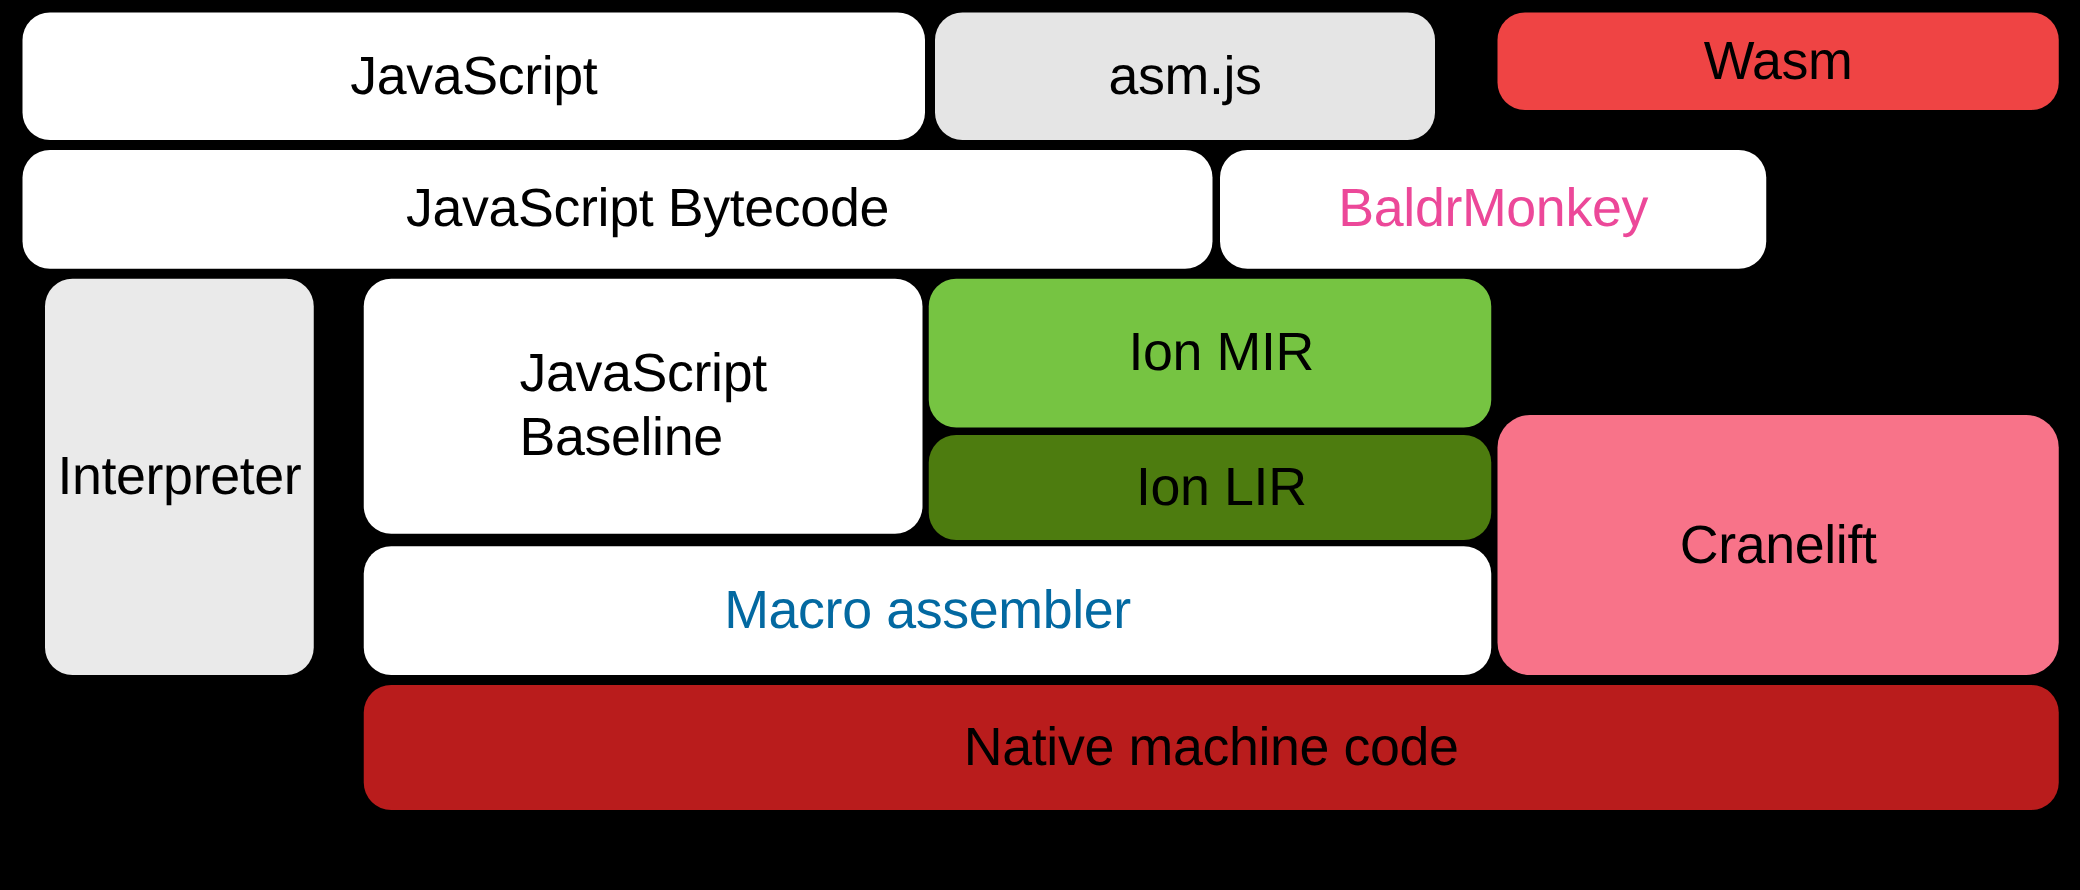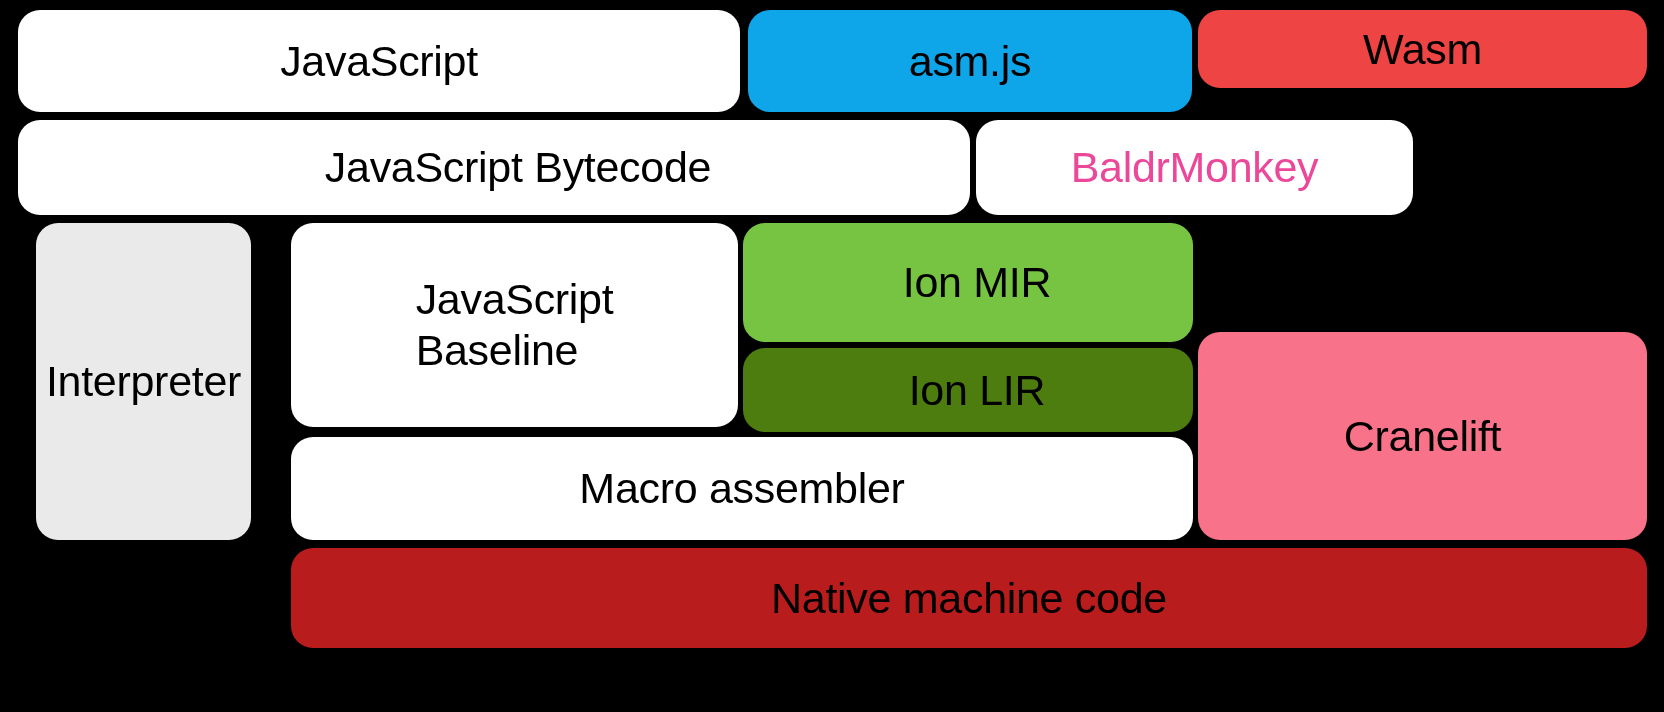--- a/index.html
+++ b/index.html
@@ -32,32 +32,32 @@
     font-size: 43px;
     font-weight: 400;
     line-height: 1.18;
     letter-spacing: -0.3px;
     white-space: pre-line;
     user-select: none;
   }
   .fill-white  { background: #FFFFFF; }
   .fill-gray   { background: #EAEAEA; }
   .fill-green  { background: #76C442; padding-left: 18px; }
-  .fill-pink   { background: #F87389; }
+  .fill-pink   { background: #F87389; border-radius: 26px; }
 </style>
 </head>
 <body>
 
 <div id="diagram" style="background: rgb(0, 0, 0);">
     <div class="node fill-white" style="left: 18px; top: 10px; width: 722px; height: 102px; background: rgb(255, 255, 255); color: rgb(0, 0, 0);">JavaScript</div>
-    <div class="node fill-white" style="left: 748px; top: 10px; width: 444px; height: 102px; background: #0ea5e9; color: rgb(0, 0, 0);">asm.js</div>
+    <div class="node fill-white" style="left: 748px; top: 10px; width: 400px; height: 102px; background: #e5e5e5; color: rgb(0, 0, 0);">asm.js</div>
     <div class="node fill-white" style="left: 1198px; top: 10px; width: 449px; height: 78px; background: #ef4444; color: rgb(0, 0, 0);">Wasm</div>
     <div class="node fill-white" style="left: 18px; top: 120px; width: 952px; height: 95px; background: rgb(255, 255, 255); color: rgb(0, 0, 0); padding-left: 48px;">JavaScript Bytecode</div>
     <div class="node fill-white" style="left: 976px; top: 120px; width: 437px; height: 95px; background: rgb(255, 255, 255); color: #ec4899;">BaldrMonkey</div>
     <div class="node fill-gray" style="left: 36px; top: 223px; width: 215px; height: 317px; background: rgb(234, 234, 234); color: rgb(0, 0, 0);">Interpreter</div>
     <div class="node fill-white" style="left: 291px; top: 223px; width: 447px; height: 204px; background: rgb(255, 255, 255); color: rgb(0, 0, 0);">JavaScript
 Baseline</div>
     <div class="node fill-green" style="left: 743px; top: 223px; width: 450px; height: 119px; background: rgb(118, 196, 66); color: rgb(0, 0, 0);">Ion MIR</div>
     <div class="node fill-green" style="left: 743px; top: 348px; width: 450px; height: 84px; background: #4d7c0f; color: rgb(0, 0, 0);">Ion LIR</div>
     <div class="node fill-pink" style="left: 1198px; top: 332px; width: 449px; height: 208px; background: rgb(248, 115, 137); color: rgb(0, 0, 0);">Cranelift</div>
-    <div class="node fill-white" style="left: 291px; top: 437px; width: 902px; height: 103px; background: rgb(255, 255, 255); color: #000000;">Macro assembler</div>
+    <div class="node fill-white" style="left: 291px; top: 437px; width: 902px; height: 103px; background: rgb(255, 255, 255); color: #0369a1;">Macro assembler</div>
     <div class="node fill-white" style="left: 291px; top: 548px; width: 1356px; height: 100px; background: #b91c1c; color: rgb(0, 0, 0);">Native machine code</div>
   </div>
 
 </body></html>

